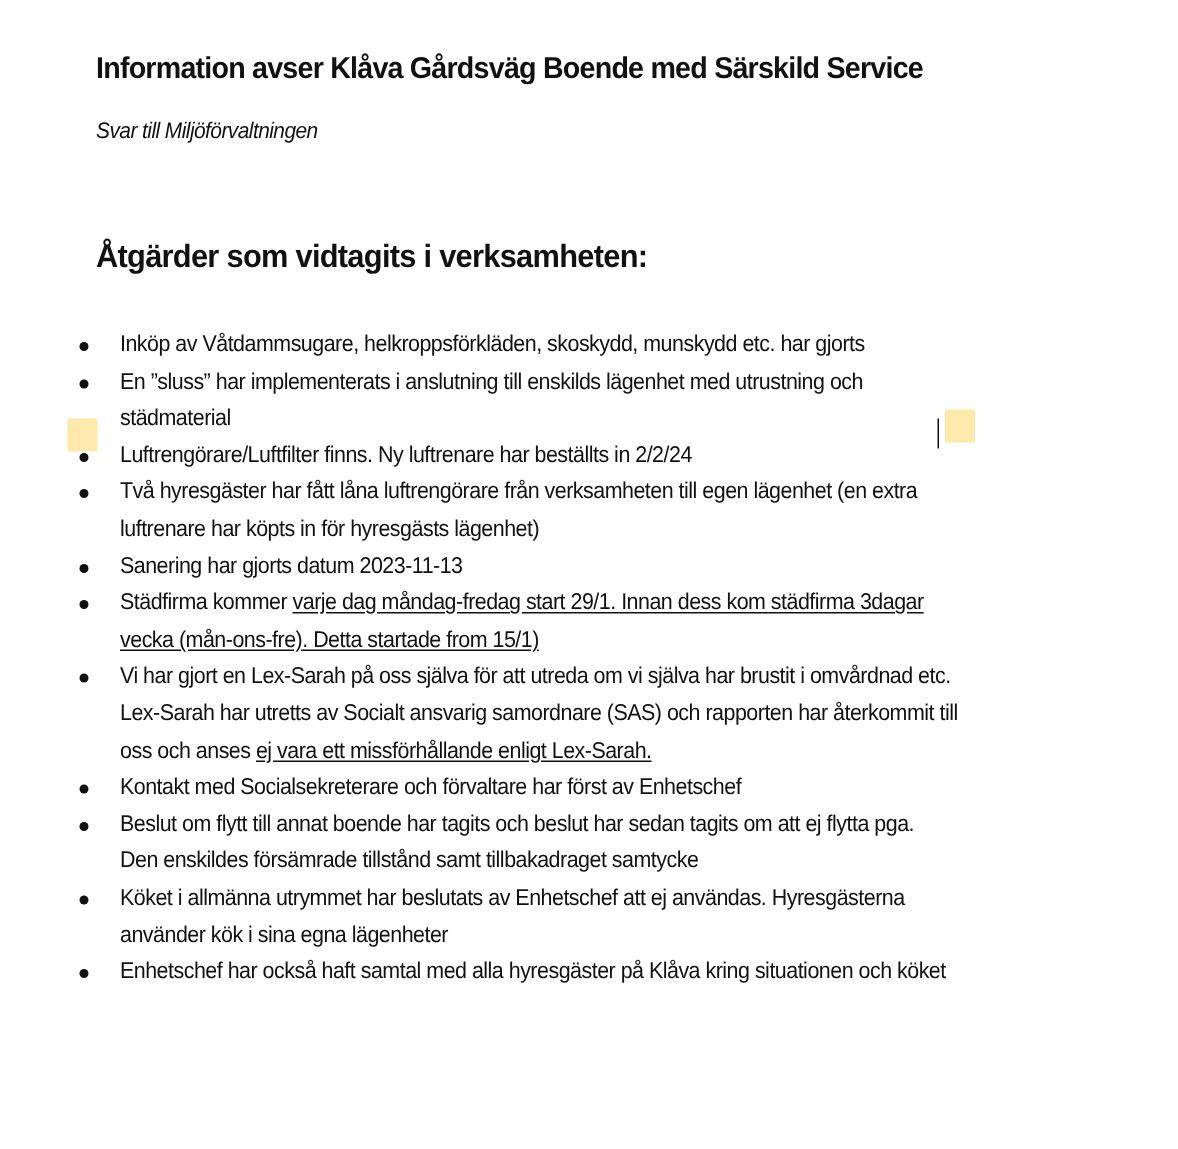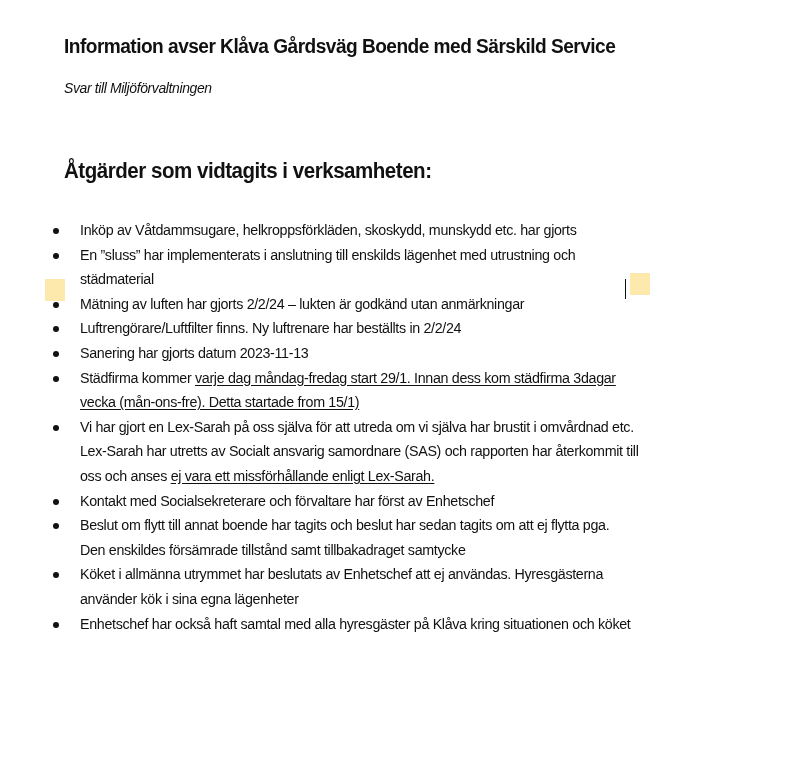--- a/index.html
+++ b/index.html
@@ -54,22 +54,23 @@
 
 <div class="page">
   <h1 class="title">Information avser Klåva Gårdsväg Boende med Särskild Service</h1>
   <p class="subtitle">Svar till Miljöförvaltningen</p>
   <h2 class="heading">Åtgärder som vidtagits i verksamheten:</h2>
 
   <ul class="items" id="items">
       <li><span class="bullet"></span><span class="txt"><span>Inköp av Våtdammsugare, helkroppsförkläden, skoskydd, munskydd etc. har gjorts</span></span></li>
       <li><span class="bullet"></span><span class="txt"><span>En ”sluss” har implementerats i anslutning till enskilds lägenhet med utrustning och
 städmaterial</span></span></li>
-      <li><span class="bullet"></span><span class="txt"><span>Mätning av luften har gjorts 2/2/24 – lukten är godkänd utan anmärkningar</span></span></li>
       <li><span class="bullet"></span><span class="txt"><span>Luftrengörare/Luftfilter finns. Ny luftrenare har beställts in 2/2/24</span></span></li>
+      <li><span class="bullet"></span><span class="txt"><span>Två hyresgäster har fått låna luftrengörare från verksamheten till egen lägenhet (en extra
+luftrenare har köpts in för hyresgästs lägenhet)</span></span></li>
       <li><span class="bullet"></span><span class="txt"><span>Sanering har gjorts datum 2023-11-13</span></span></li>
       <li><span class="bullet"></span><span class="txt"><span>Städfirma kommer </span><span class="u">varje dag måndag-fredag start 29/1. Innan dess kom städfirma 3dagar
 vecka (mån-ons-fre). Detta startade from 15/1)</span></span></li>
       <li><span class="bullet"></span><span class="txt"><span>Vi har gjort en Lex-Sarah på oss själva för att utreda om vi själva har brustit i omvårdnad etc.
 Lex-Sarah har utretts av Socialt ansvarig samordnare (SAS) och rapporten har återkommit till
 oss och anses </span><span class="u">ej vara ett missförhållande enligt Lex-Sarah.</span></span></li>
       <li><span class="bullet"></span><span class="txt"><span>Kontakt med Socialsekreterare och förvaltare har först av Enhetschef</span></span></li>
       <li><span class="bullet"></span><span class="txt"><span>Beslut om flytt till annat boende har tagits och beslut har sedan tagits om att ej flytta pga.
 Den enskildes försämrade tillstånd samt tillbakadraget samtycke</span></span></li>
       <li><span class="bullet"></span><span class="txt"><span>Köket i allmänna utrymmet har beslutats av Enhetschef att ej användas. Hyresgästerna

